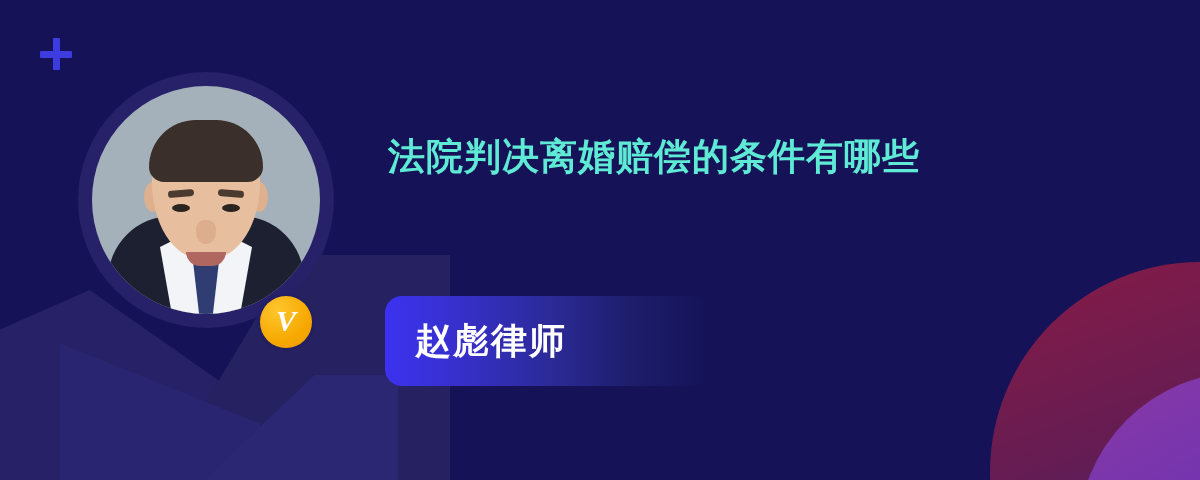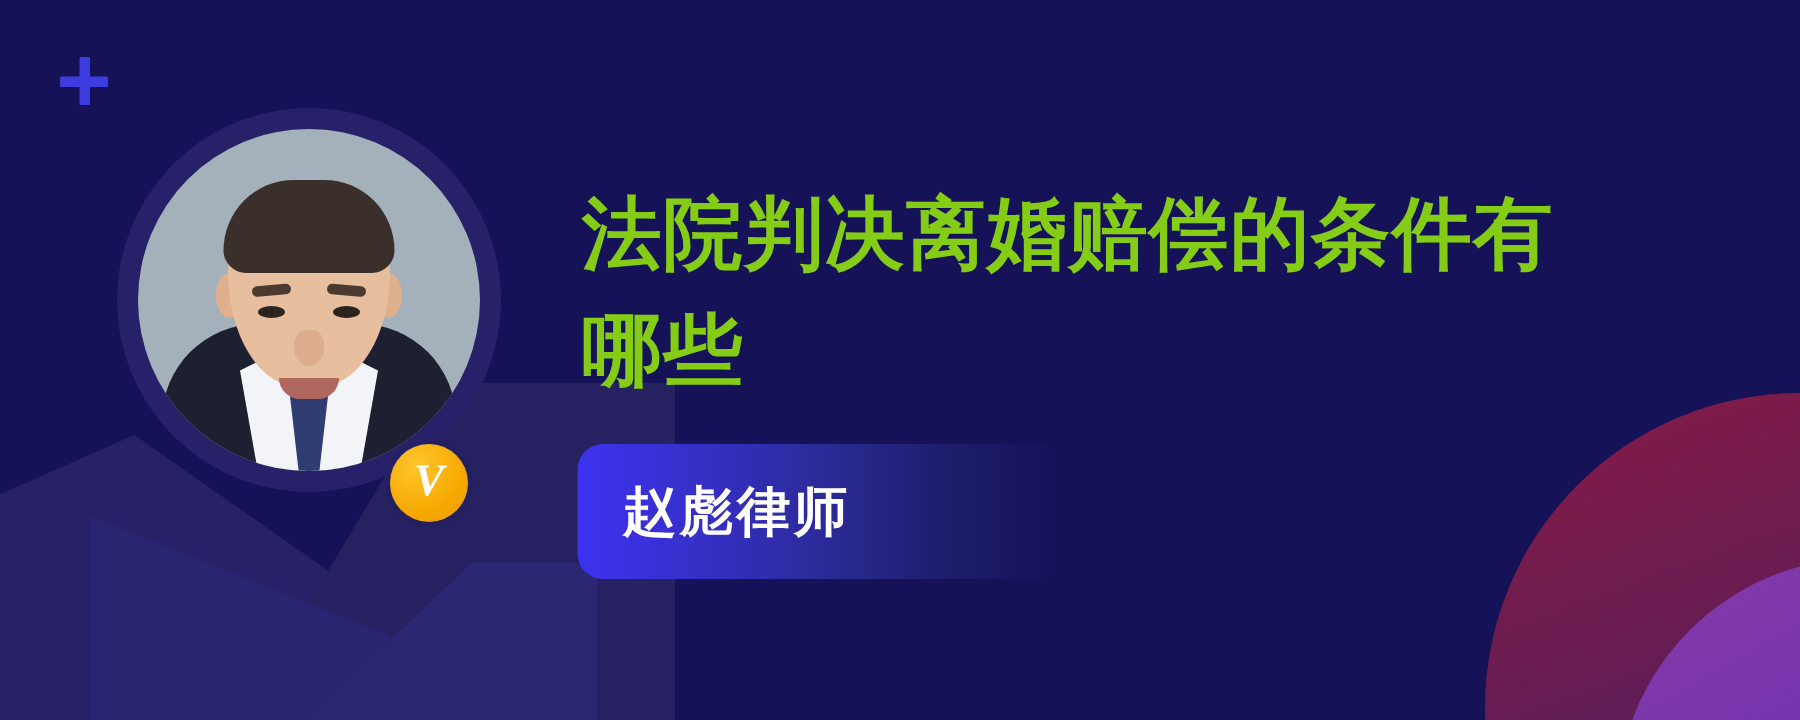--- a/index.html
+++ b/index.html
@@ -282,22 +282,22 @@
 
   
   .content {
     position: absolute;
     left: 388px;
     top: 118px;
     width: 690px;
   }
   .headline {
     margin: 0;
-    color: #84cc16;
-    font-size: 53px;
+    color: #5eead4;
+    font-size: 37px;
     line-height: 78px;
     font-weight: 700;
     letter-spacing: 1px;
     white-space: normal;
   }
 
   .cta-button {
     position: absolute;
     left: 385px;
     top: 296px;

